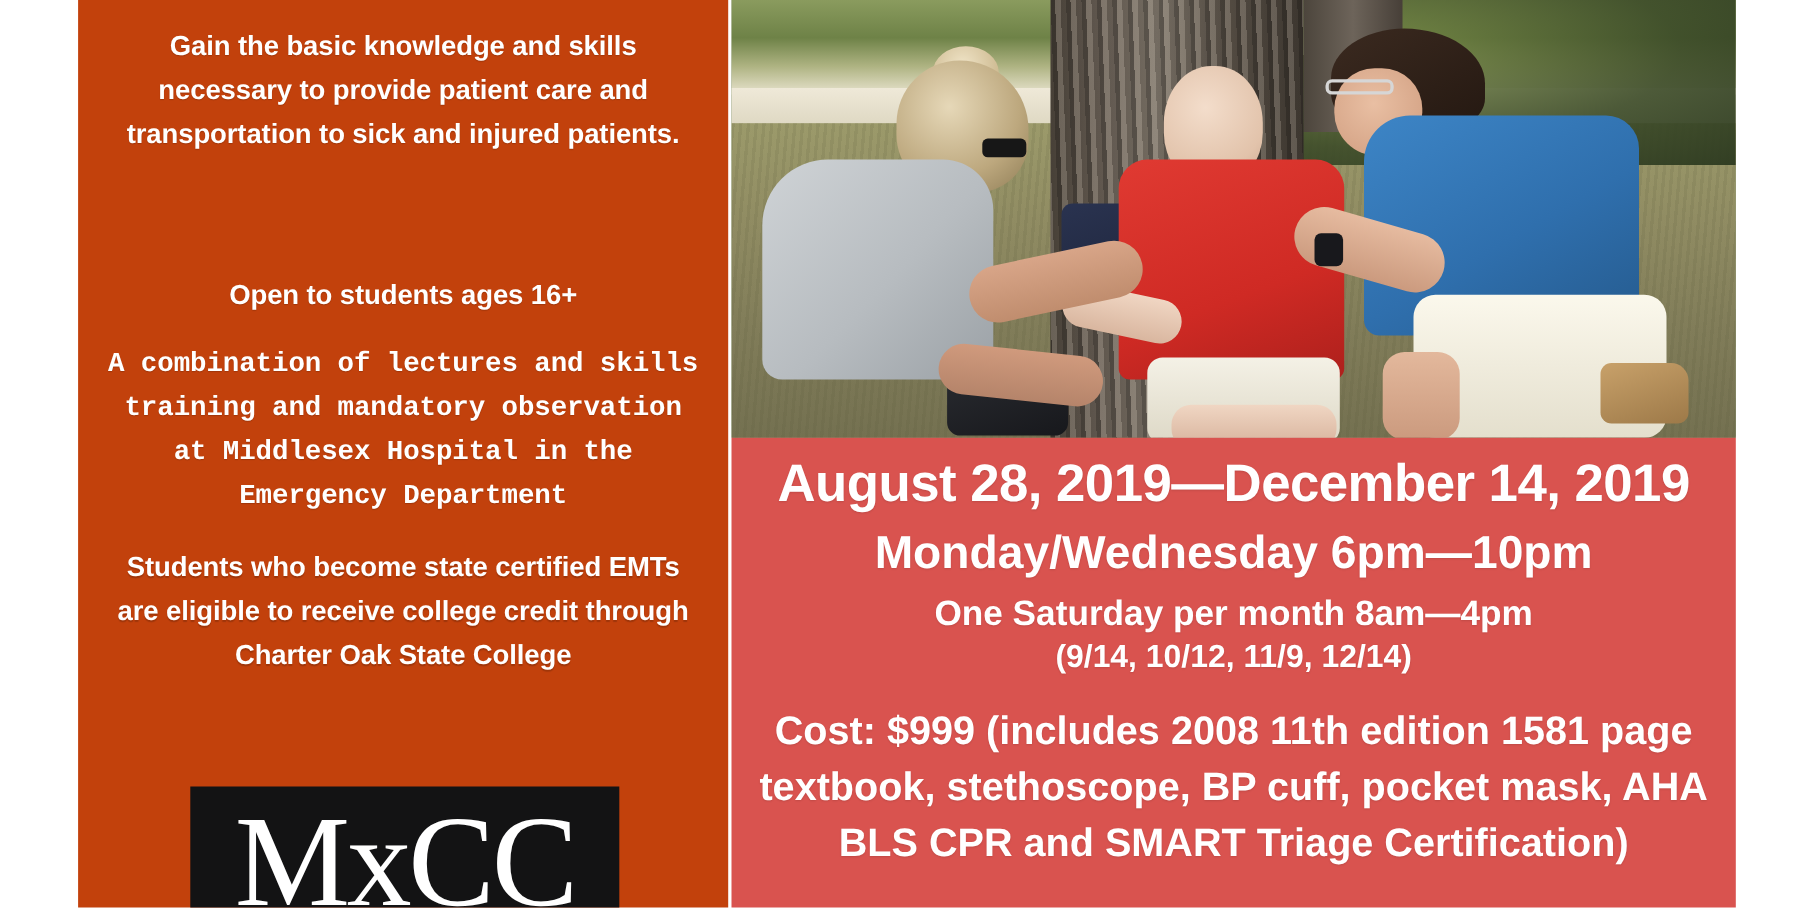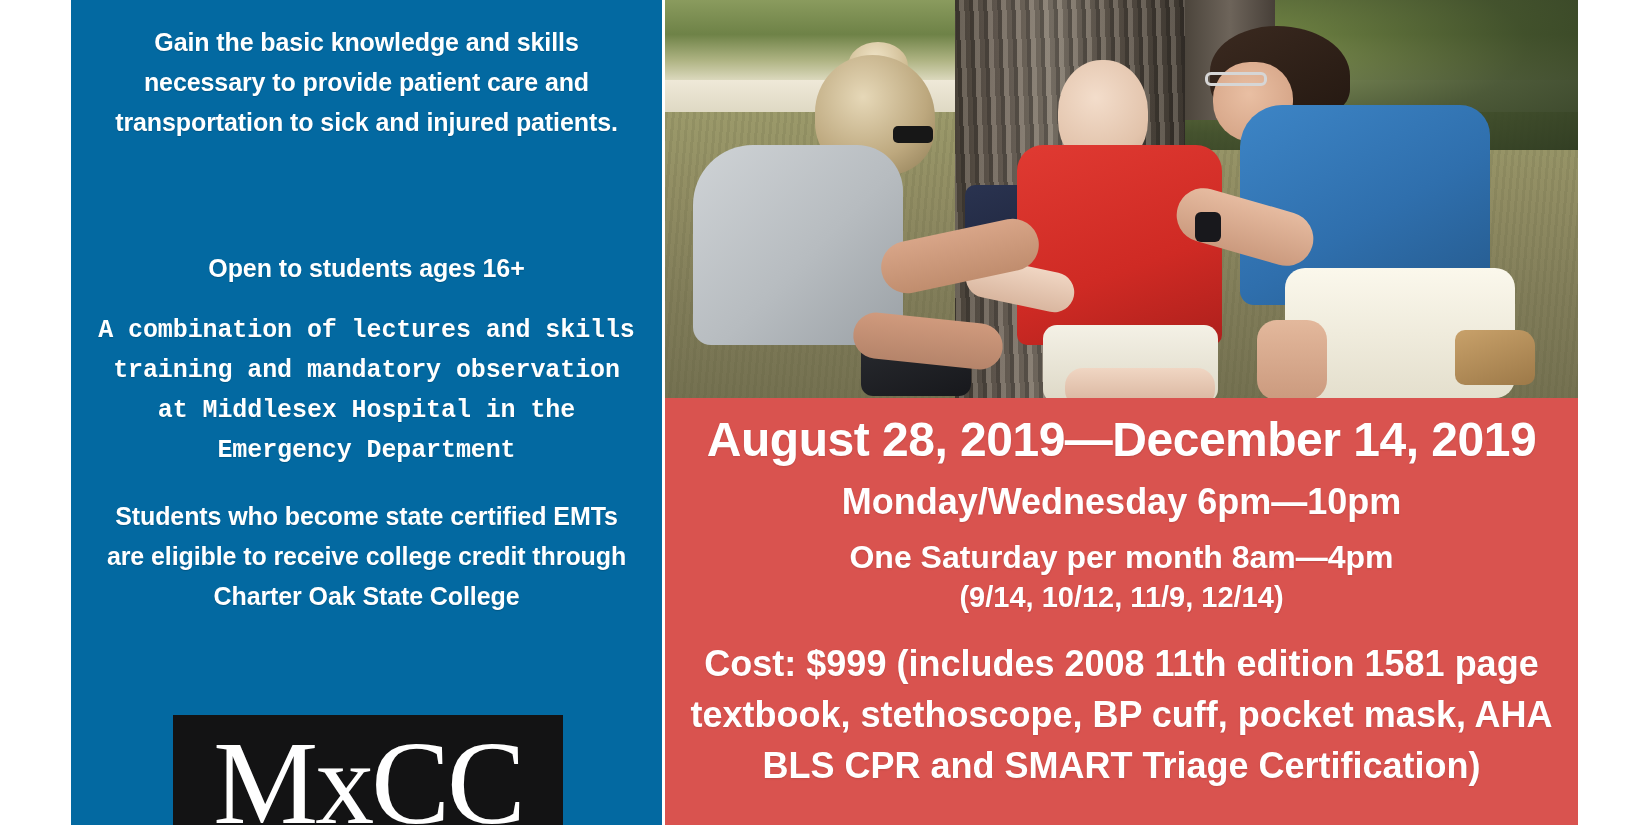--- a/index.html
+++ b/index.html
@@ -21,21 +21,21 @@
     background: #ffffff;
   }
 
   
   .left-panel {
     position: absolute;
     left: 71px;
     top: 0;
     width: 591px;
     height: 825px;
-    background: #0369a1;
+    background: #c2410c;
     box-sizing: border-box;
     padding: 12px;
   }
 
   .blurb {
     position: absolute;
     left: 24px;
     width: 543px;
     text-align: center;
     color: #ffffff;
@@ -265,21 +265,21 @@
     text-shadow: 0 1px 2px rgba(0,0,0,0.12);
   }
   .rl-title {
     top: 14px;
     font-size: 48px;
     line-height: 56px;
     letter-spacing: -0.5px;
   }
   .rl-days {
     top: 83px;
-    font-size: 36px;
+    font-size: 42px;
     line-height: 42px;
   }
   .rl-sat {
     top: 138px;
     font-size: 32px;
     line-height: 42px;
   }
   .rl-dates {
     top: 180px;
     font-size: 29px;

